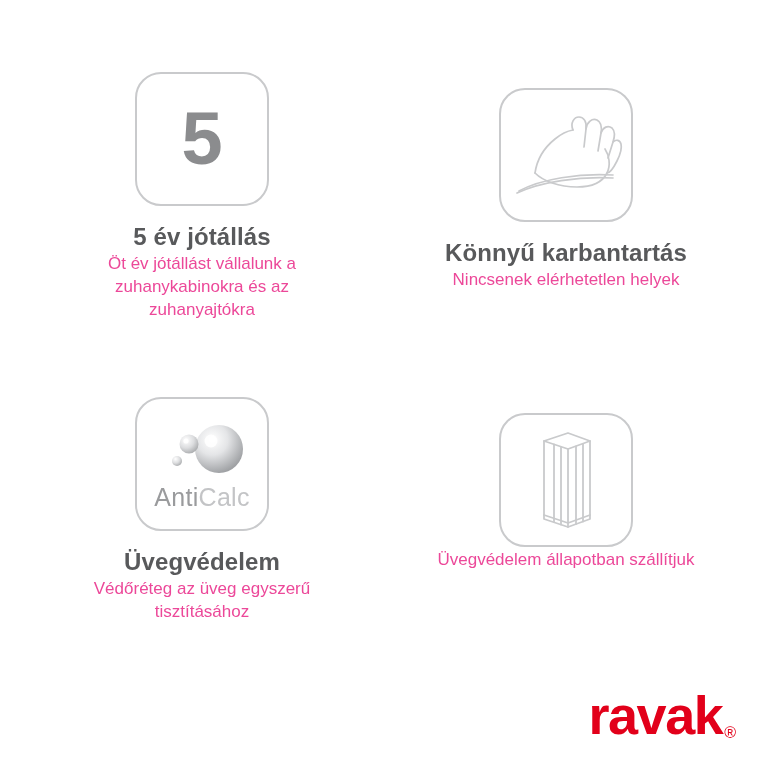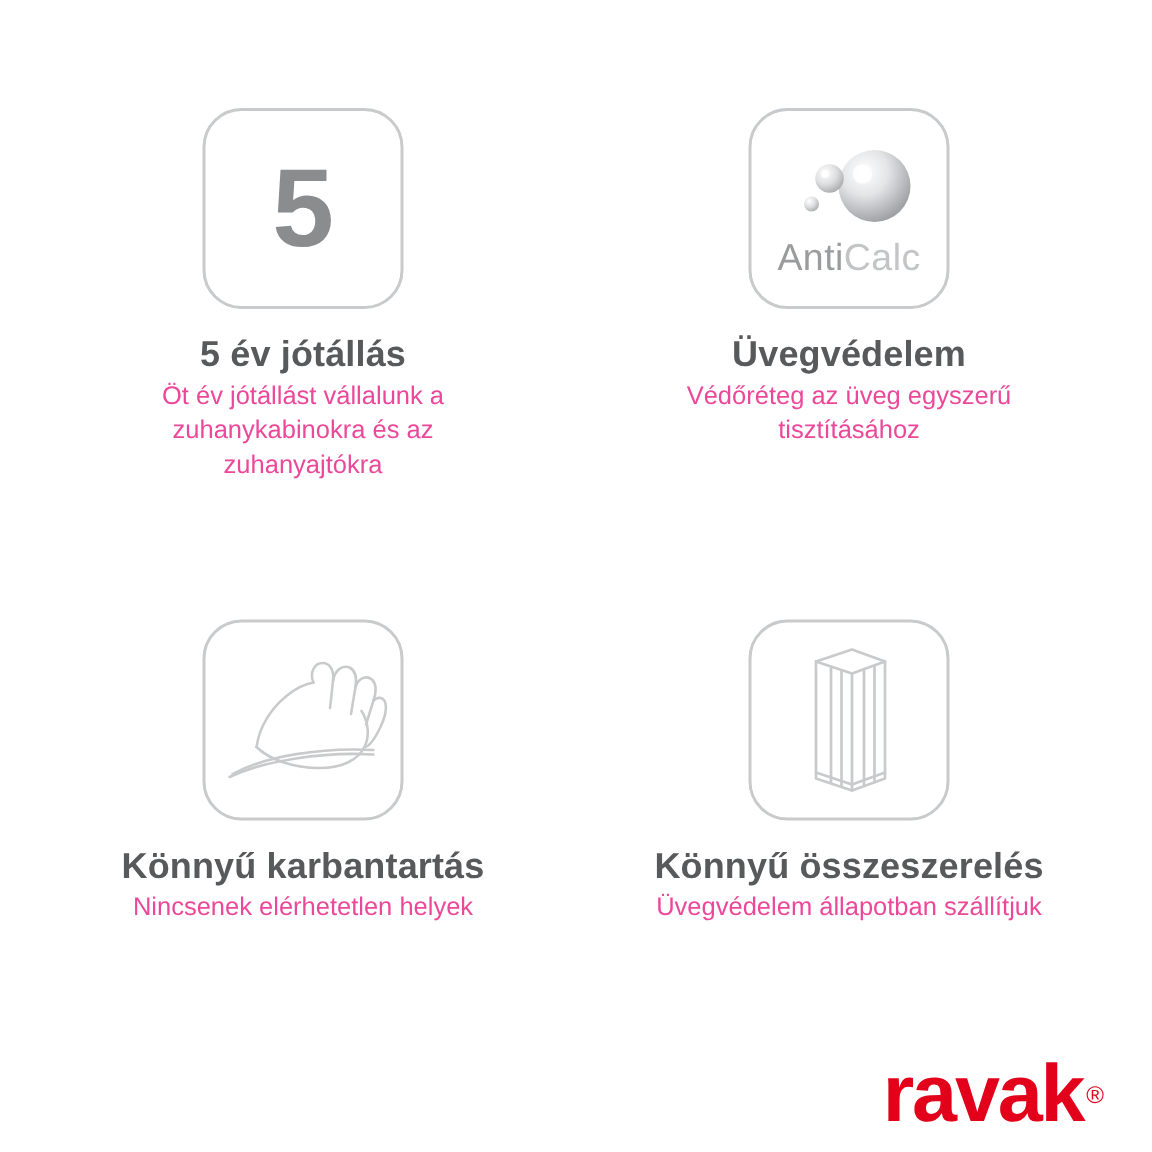--- a/index.html
+++ b/index.html
@@ -94,23 +94,23 @@
     color: #9a9b9d;
     letter-spacing: 0.3px;
     margin-top: 4px;
     font-family: "Liberation Sans", sans-serif;
   }
   .anticalc-text .calc { color: #c3c4c6; }
 
   .logo-area {
     position: absolute;
     right: 32px;
-    bottom: 12px;
-    display: flex;
-    align-items: center;
+    bottom: 26px;
+    display: flex;
+    align-items: flex-end;
   }
   .logo-text {
     font-size: 54px;
     font-weight: bold;
     color: #e2001a;
     letter-spacing: -1.5px;
     line-height: 1;
     font-family: "Liberation Sans", sans-serif;
   }
   .logo-reg {
@@ -125,20 +125,39 @@
 <body>
 
 <div class="features-grid">
 
   <div class="feature feature-row1">
     <div class="icon-box">
       <span class="num-five">5</span>
     </div>
     <div class="feature-title">5 év jótállás</div>
     <div class="feature-desc">Öt év jótállást vállalunk a zuhanykabinokra és az zuhanyajtókra</div>
+  </div>
+
+  <div class="feature feature-row2">
+    <div class="icon-box">
+      <svg width="118" height="104" viewBox="0 0 118 104">
+        <g fill="none" stroke="#c9cacc" stroke-width="1.7" stroke-linecap="round" stroke-linejoin="round">
+          <path d="M12 88 C34 76 72 70 106 72"></path>
+          <path d="M10 90 C33 79 73 73 106 75"></path>
+          <path d="M28 70 C30 56 38 44 48 36 C54 31 60 28 66 27"></path>
+          <path d="M28 70 C36 78 52 84 70 84 C86 84 96 78 100 70 C104 62 102 52 98 46"></path>
+          <path d="M66 27 C63 20 67 14 72 14 C77 14 80 19 79 26 L77 44"></path>
+          <path d="M79 26 C80 19 85 15 90 17 C94 19 95 24 94 30 L91 48"></path>
+          <path d="M94 30 C96 24 101 22 105 25 C108 28 108 33 106 39 L101 55"></path>
+          <path d="M106 39 C109 36 113 37 114 41 C115 45 113 52 110 58 C106 66 103 70 100 70"></path>
+        </g>
+      </svg>
+    </div>
+    <div class="feature-title">Könnyű karbantartás</div>
+    <div class="feature-desc">Nincsenek elérhetetlen helyek</div>
   </div>
 
   <div class="feature feature-row1">
     <div class="icon-box">
       <div class="anticalc-wrap">
         <svg width="110" height="62" viewBox="0 0 110 62">
           <defs>
             <radialGradient id="dropBig" cx="36%" cy="30%" r="72%">
               <stop offset="0%" stop-color="#ffffff"></stop>
               <stop offset="45%" stop-color="#e4e5e7"></stop>
@@ -158,53 +177,33 @@
         </svg>
         <div class="anticalc-text"><span>Anti</span><span class="calc">Calc</span></div>
       </div>
     </div>
     <div class="feature-title">Üvegvédelem</div>
     <div class="feature-desc">Védőréteg az üveg egyszerű tisztításához</div>
   </div>
 
   <div class="feature feature-row2">
     <div class="icon-box">
-      <svg width="118" height="104" viewBox="0 0 118 104">
-        <g fill="none" stroke="#c9cacc" stroke-width="1.7" stroke-linecap="round" stroke-linejoin="round">
-          <path d="M12 88 C34 76 72 70 106 72"></path>
-          <path d="M10 90 C33 79 73 73 106 75"></path>
-          <path d="M28 70 C30 56 38 44 48 36 C54 31 60 28 66 27"></path>
-          <path d="M28 70 C36 78 52 84 70 84 C86 84 96 78 100 70 C104 62 102 52 98 46"></path>
-          <path d="M66 27 C63 20 67 14 72 14 C77 14 80 19 79 26 L77 44"></path>
-          <path d="M79 26 C80 19 85 15 90 17 C94 19 95 24 94 30 L91 48"></path>
-          <path d="M94 30 C96 24 101 22 105 25 C108 28 108 33 106 39 L101 55"></path>
-          <path d="M106 39 C109 36 113 37 114 41 C115 45 113 52 110 58 C106 66 103 70 100 70"></path>
-        </g>
-      </svg>
-    </div>
-    <div class="feature-title">Könnyű karbantartás</div>
-    <div class="feature-desc">Nincsenek elérhetetlen helyek</div>
-  </div>
-
-  <div class="feature feature-row2">
-    <div class="icon-box">
       <svg width="84" height="106" viewBox="0 0 84 106">
         <g fill="none" stroke="#c9cacc" stroke-width="1.8" stroke-linejoin="round" stroke-linecap="round">
           <path d="M20 14 L44 6 L66 14 L66 92 L44 100 L20 92 Z"></path>
           <path d="M20 14 L44 22 L66 14"></path>
           <path d="M44 22 L44 100"></path>
           <path d="M30 17.5 L30 95"></path>
           <path d="M37 20 L37 97.5"></path>
           <path d="M52 19.5 L52 97"></path>
           <path d="M59 17 L59 94.5"></path>
           <path d="M20 88 L44 96 L66 88"></path>
         </g>
       </svg>
     </div>
-    <div class="feature-title">Könnyű összeszerelés</div>
     <div class="feature-desc">Üvegvédelem állapotban szállítjuk</div>
   </div>
 
 </div>
 
 <div class="logo-area">
   <span class="logo-text">ravak</span>
   <span class="logo-reg">®</span>
 </div>
 

